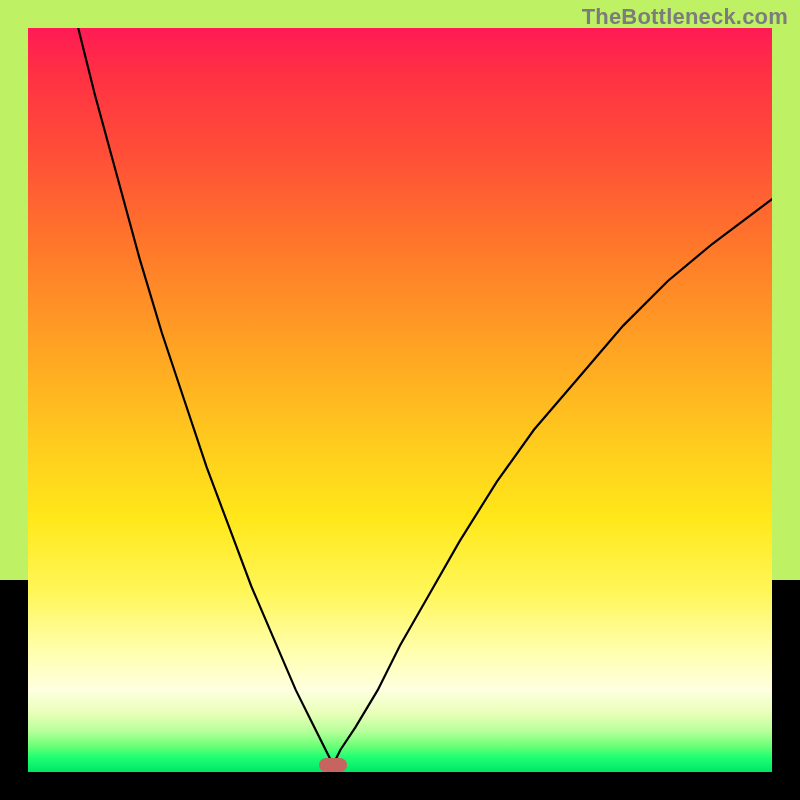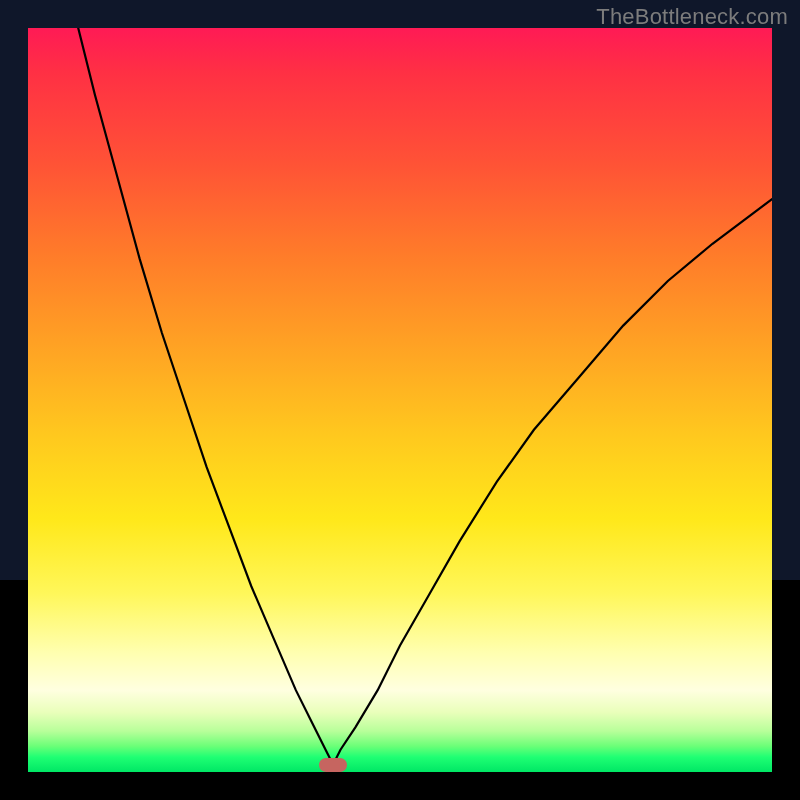--- a/index.html
+++ b/index.html
@@ -8,21 +8,22 @@
     width: 800px;
     height: 800px;
     background: #000;
     overflow: hidden;
     font-family: Arial, Helvetica, sans-serif;
   }
   .outer {
     position: relative;
     width: 800px;
     height: 580px;
-    background: #0f172a;
+    background: #bef264;
+    font-weight: bold;
   }
   .watermark {
     position: absolute;
     top: 4px;
     right: 12px;
     color: #7c7c7c;
     font-size: 22px;
     letter-spacing: 0.2px;
     user-select: none;
   }

